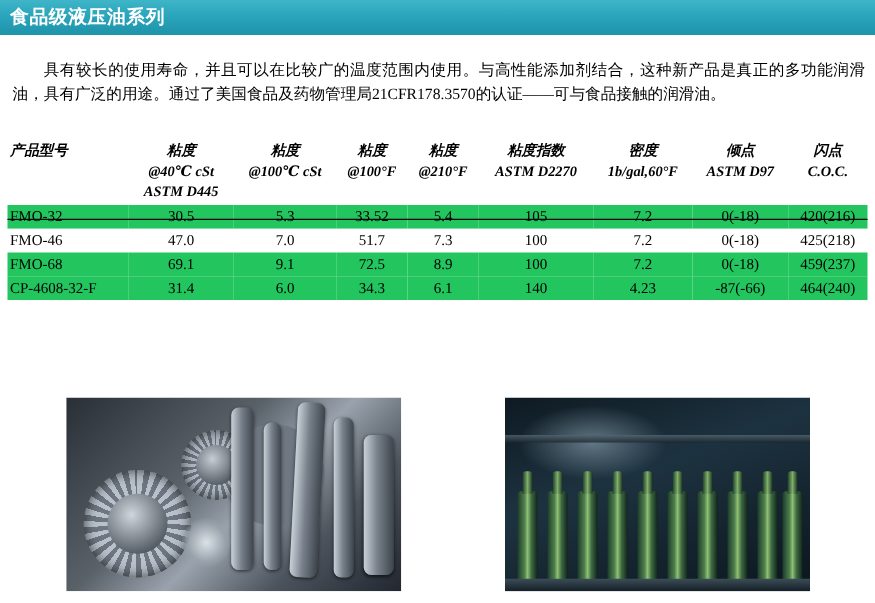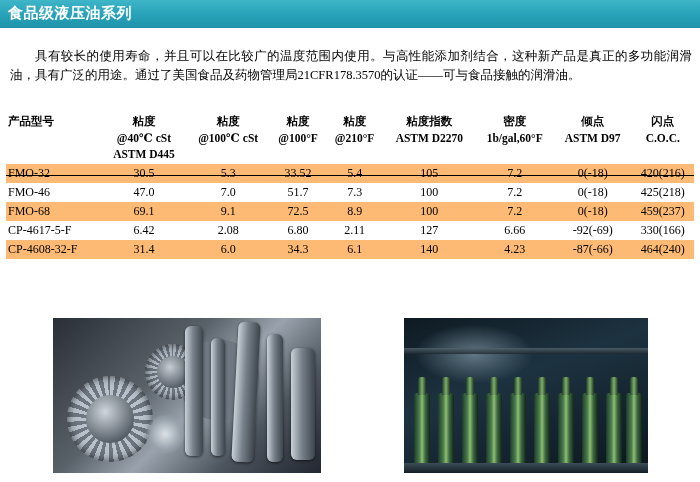--- a/index.html
+++ b/index.html
@@ -68,20 +68,21 @@
     font-size: 11.5px;
   }
   table.spec thead th {
     font-weight: bold;
     vertical-align: top;
     padding: 1px 2px;
     text-align: center;
     font-size: 11.5px;
     line-height: 1.45;
     white-space: nowrap;
+    font-style: italic;
   }
   table.spec thead th.first {
     text-align: left;
     padding-left: 2px;
   }
   .hdr-line { display: block; }
   .hdr-rule {
     position: absolute;
     left: 6px;
     width: 688px;
@@ -94,21 +95,21 @@
     font-size: 12px;
     line-height: 1.25;
     white-space: nowrap;
   }
   table.spec tbody td.first {
     text-align: left;
     padding-left: 2px;
     font-weight: normal;
   }
   tr.hl td {
-    background: #fdba74;
+    background: #22c55e;
   }
   tr.plain td {
     background: #ffffff;
     margin-left: 37px;
   }
 
   
   .photos {
     position: absolute;
     left: 0;
@@ -299,31 +300,20 @@
             <td class="first">FMO-68</td>
             <td>69.1</td>
             <td>9.1</td>
             <td>72.5</td>
             <td>8.9</td>
             <td>100</td>
             <td>7.2</td>
             <td>0(-18)</td>
             <td>459(237)</td>
           </tr>
-          <tr class="plain">
-            <td class="first">CP-4617-5-F</td>
-            <td>6.42</td>
-            <td>2.08</td>
-            <td>6.80</td>
-            <td>2.11</td>
-            <td>127</td>
-            <td>6.66</td>
-            <td>-92(-69)</td>
-            <td>330(166)</td>
-          </tr>
           <tr class="hl">
             <td class="first">CP-4608-32-F</td>
             <td>31.4</td>
             <td>6.0</td>
             <td>34.3</td>
             <td>6.1</td>
             <td>140</td>
             <td>4.23</td>
             <td>-87(-66)</td>
             <td>464(240)</td>

